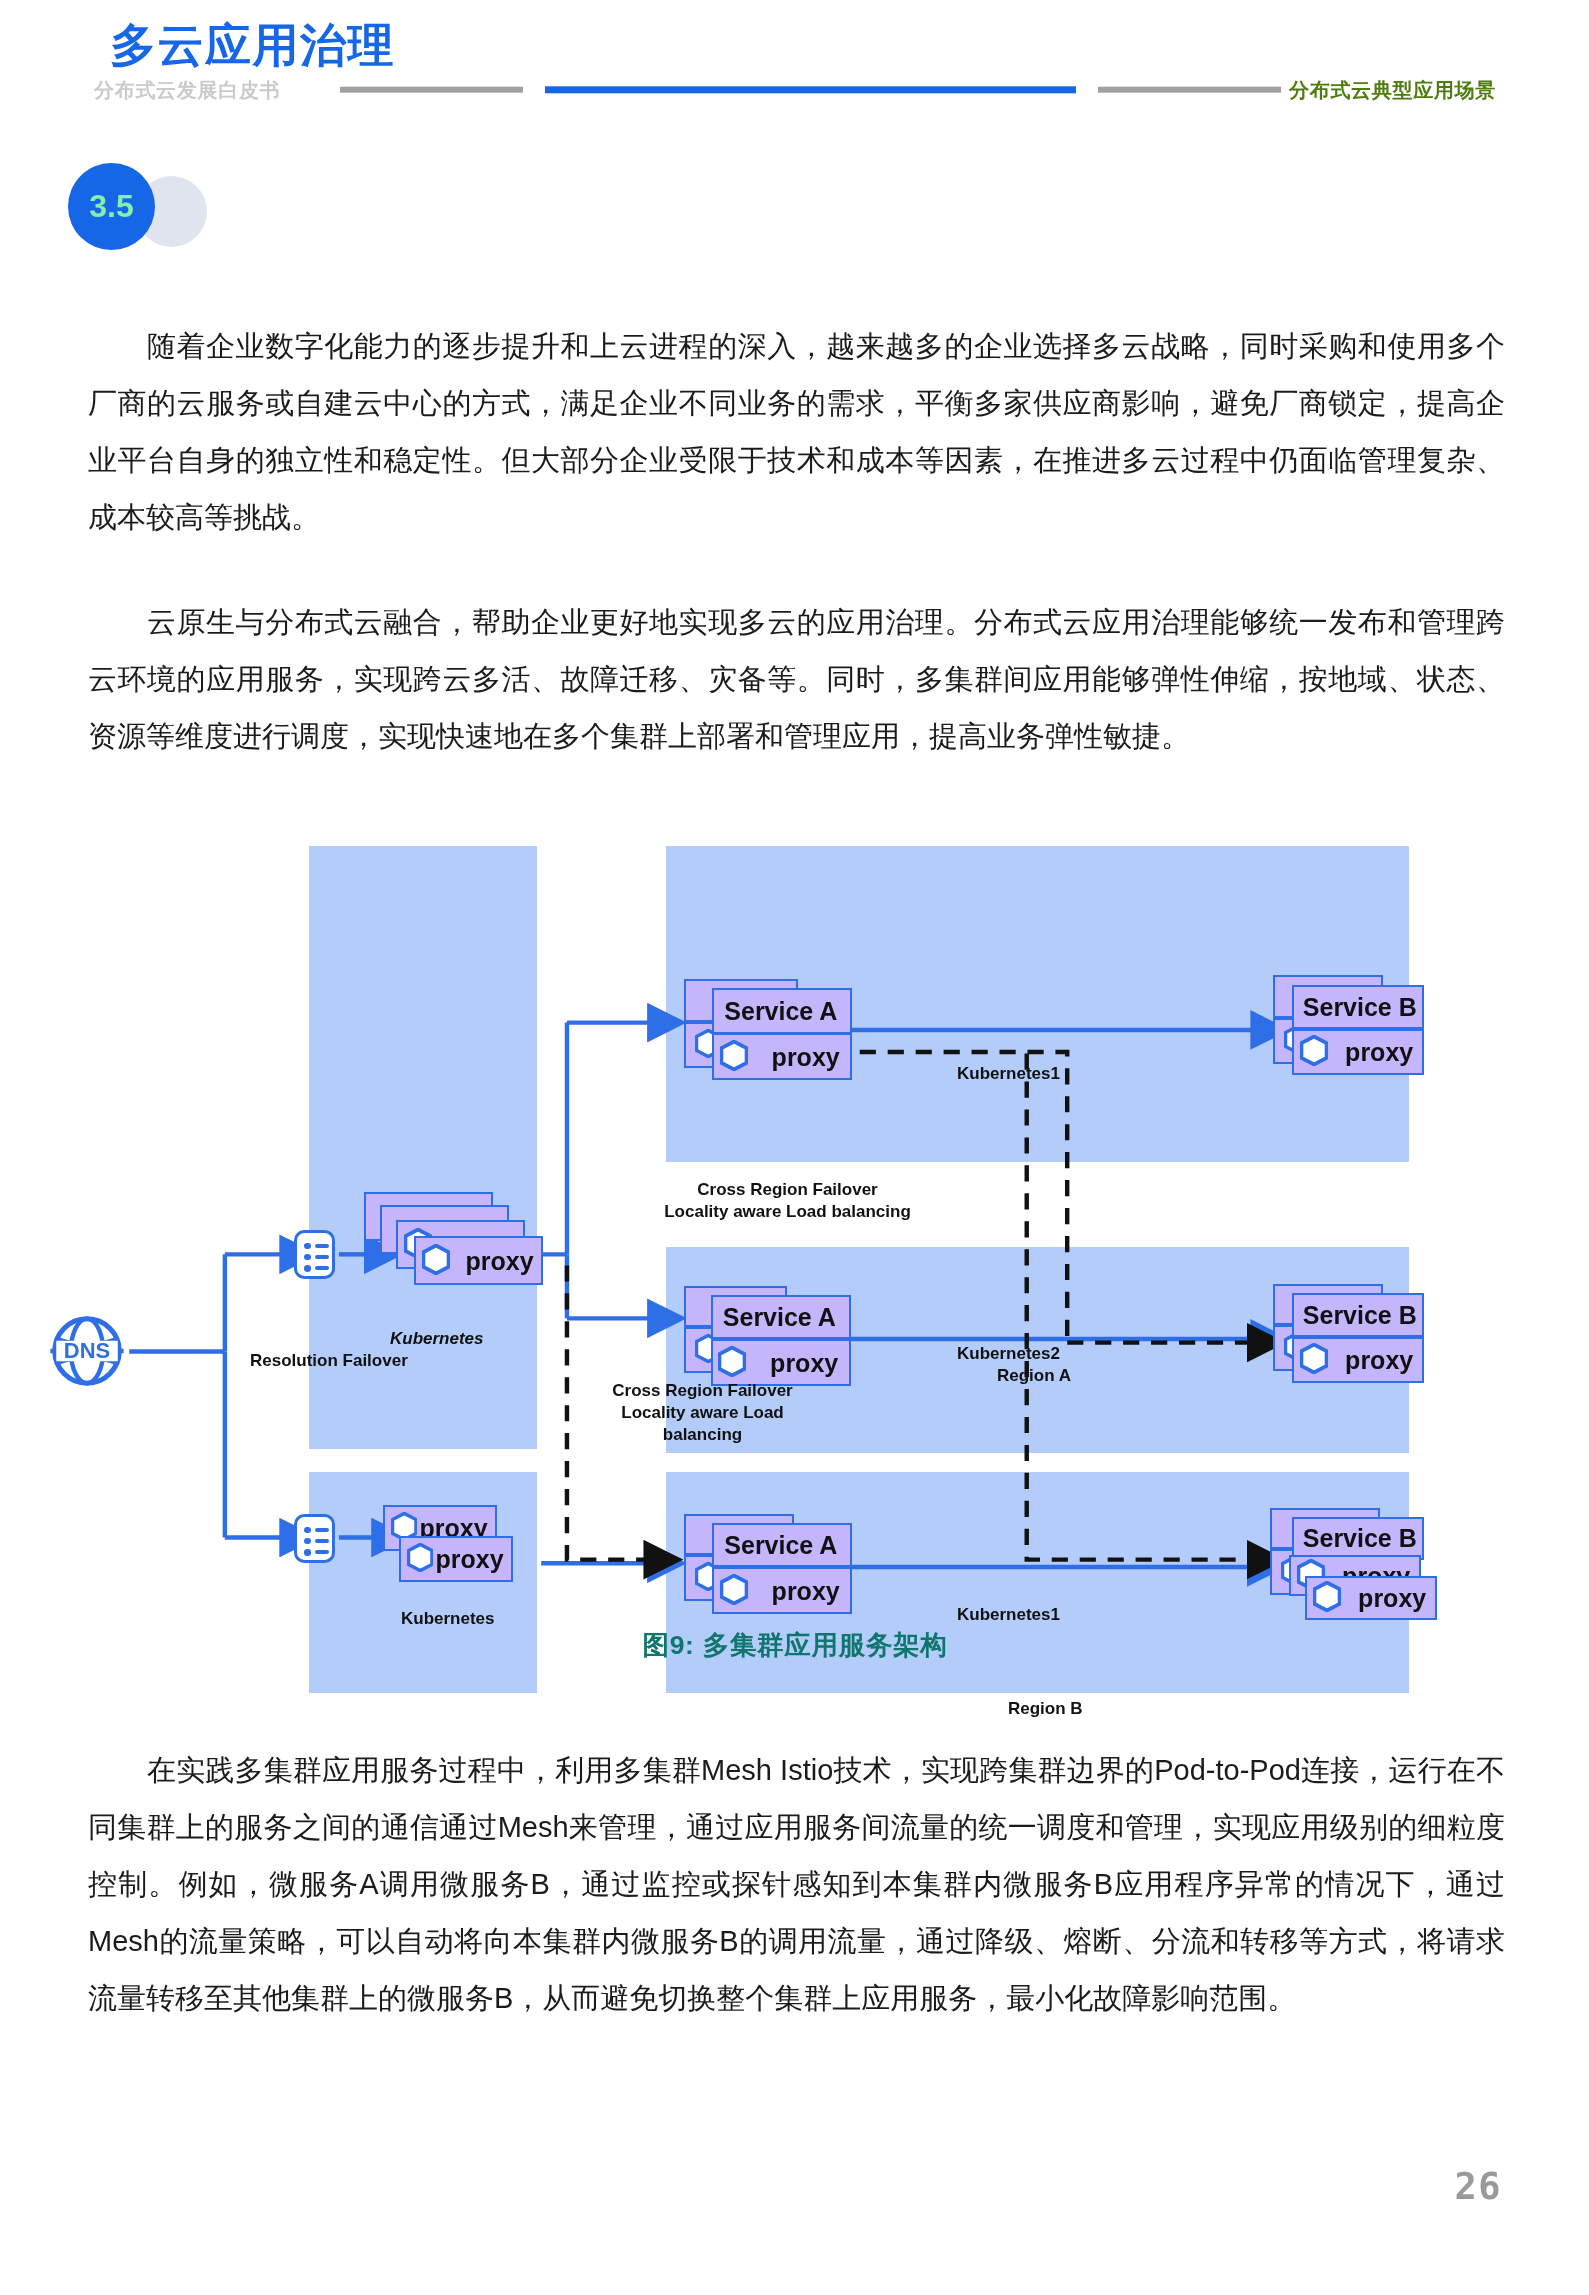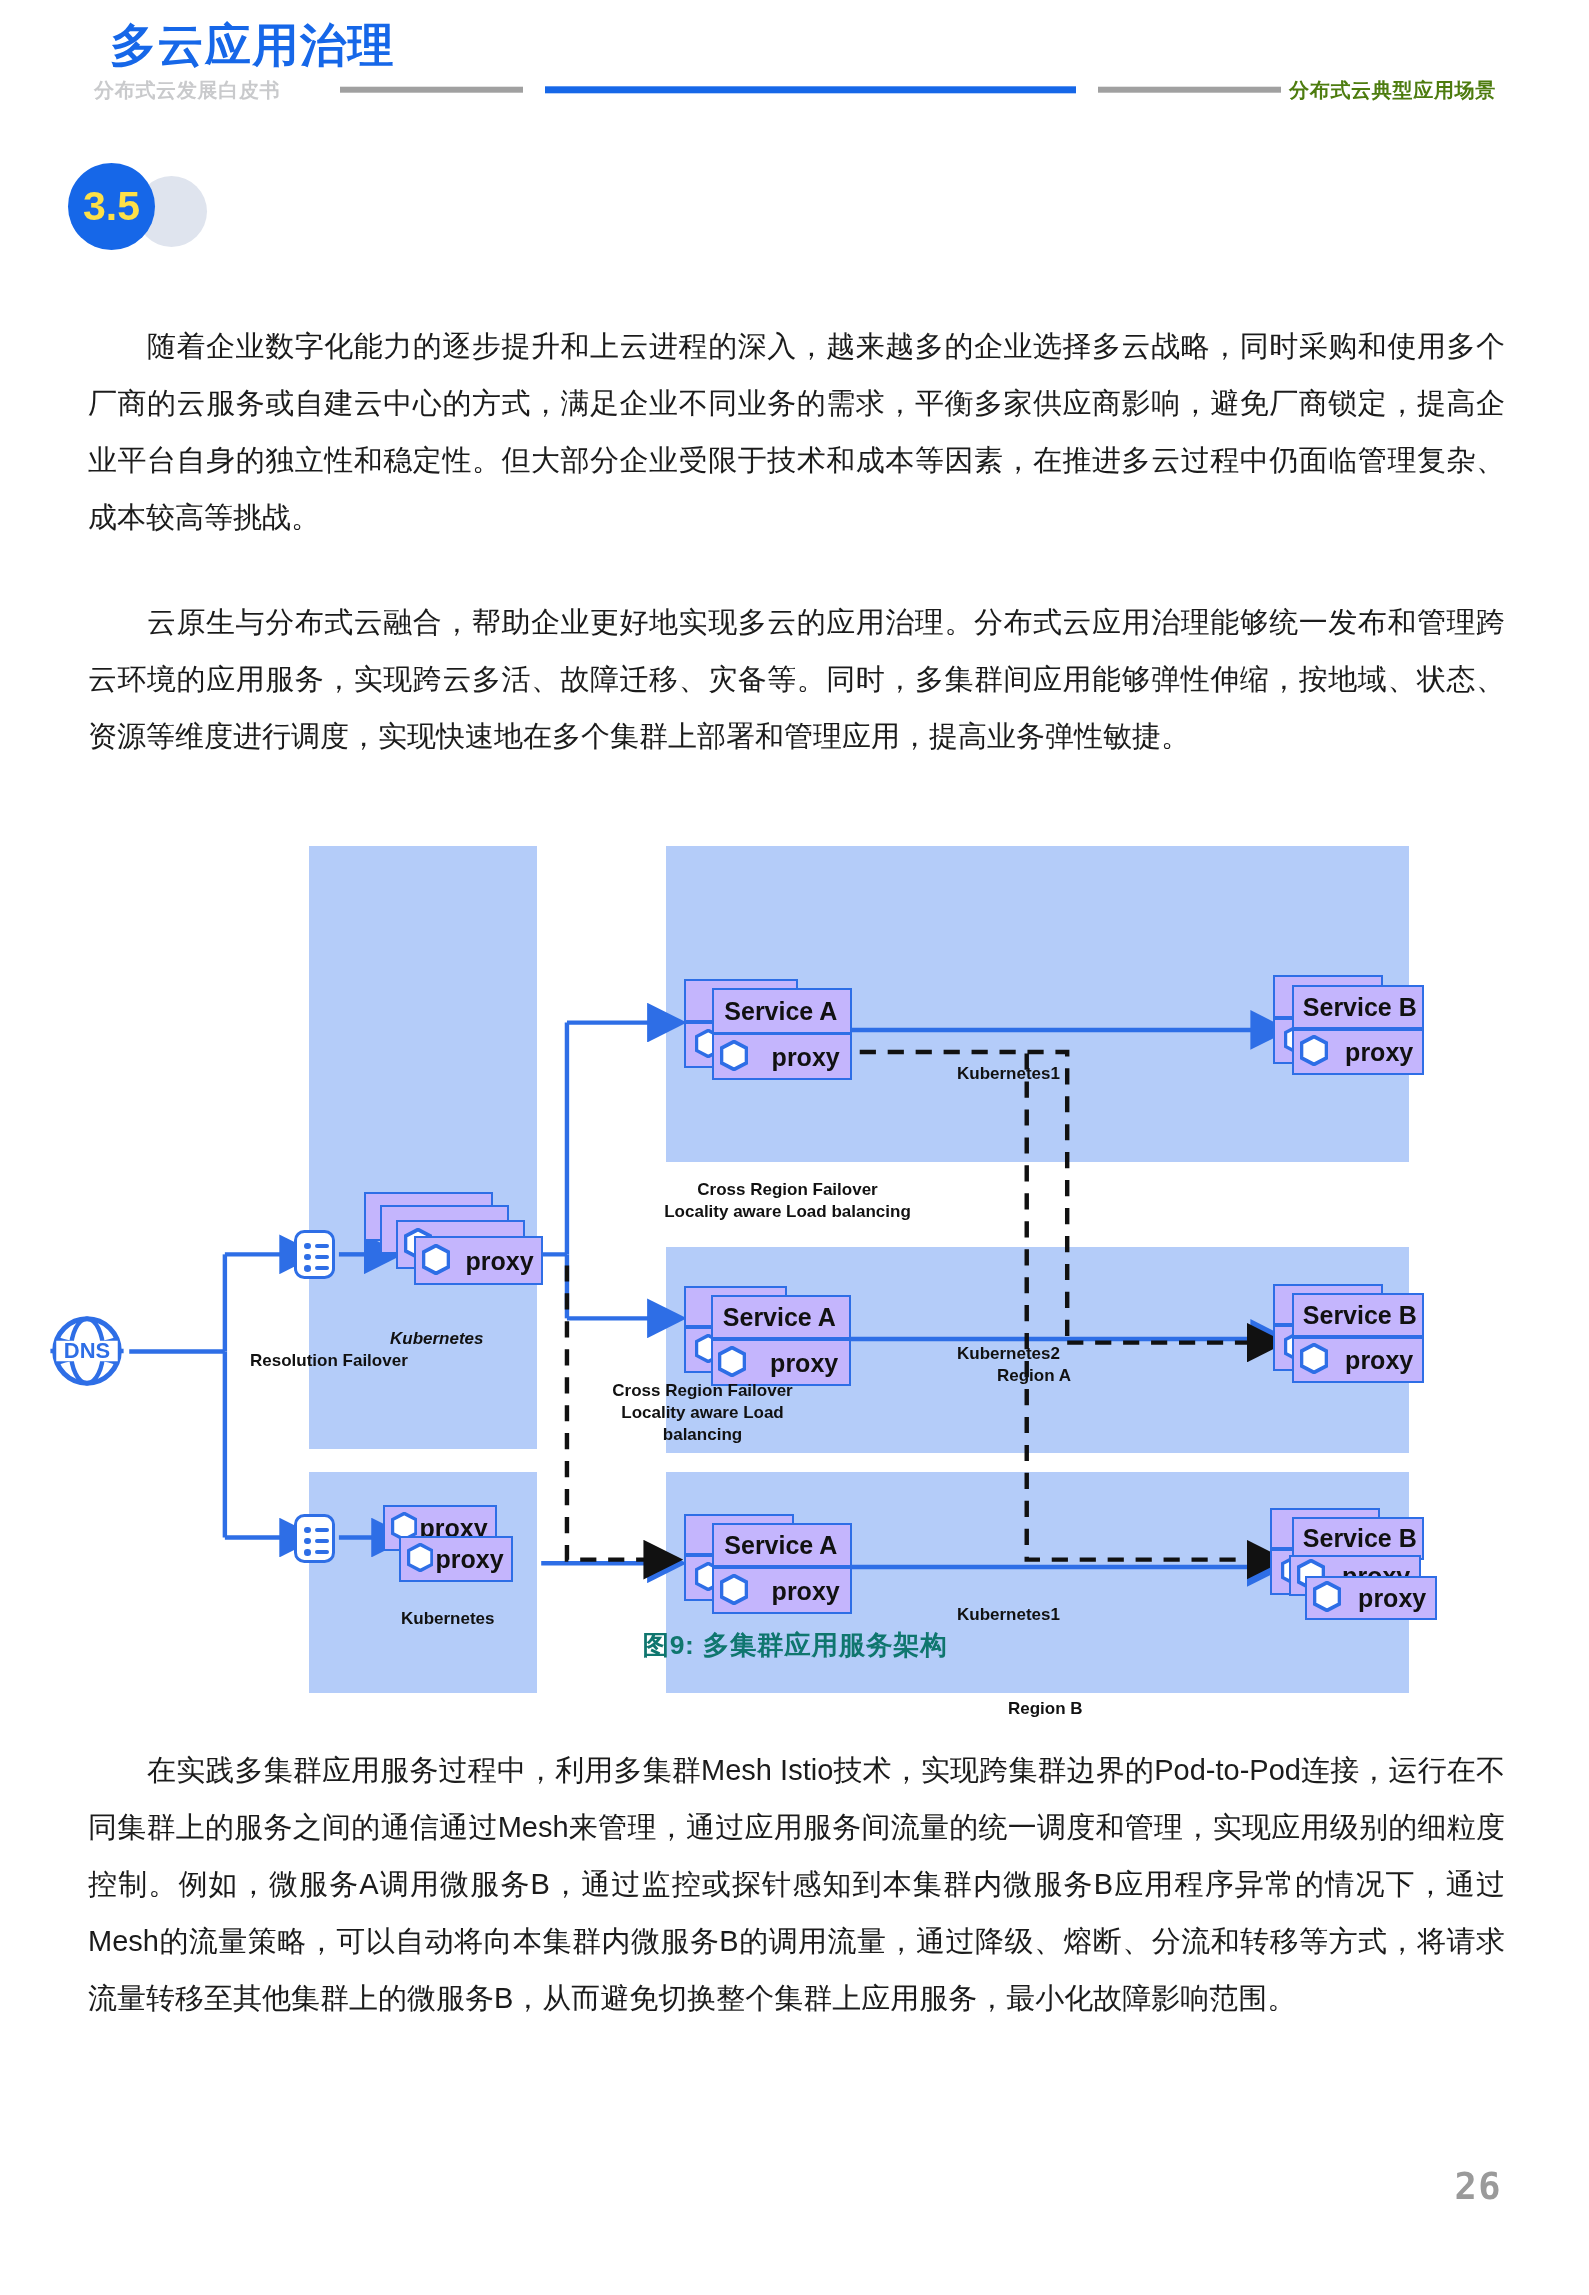--- a/index.html
+++ b/index.html
@@ -24,22 +24,22 @@
   .rule-blue{position:absolute;left:545px;top:50%;transform:translateY(-50%);
        width:531px;height:7.4px;background:#1667e8;}
   .rule-grey-r{position:absolute;left:1098px;top:50%;transform:translateY(-50%);
        width:183px;height:6.6px;background:#a0a0a0;}
 
   
   .sec{position:absolute;left:68px;top:163px;height:87px;}
   .sec-ghost{position:absolute;left:68px;top:13.2px;width:71px;height:71px;
        border-radius:50%;background:#dfe4ee;}
   .sec-badge{position:absolute;left:0;top:0;width:87px;height:87px;border-radius:50%;
-       background:#1667e8;color:#fde047;display:flex;align-items:center;justify-content:center;
-       font-size:41px;font-weight:700;letter-spacing:0px;}
+       background:#1667e8;color:#86efac;display:flex;align-items:center;justify-content:center;
+       font-size:32px;font-weight:700;letter-spacing:0px;}
   .sec-title{position:absolute;left:110px;top:14.7px;font-size:46px;font-weight:700;
        color:#1667e8;letter-spacing:1.5px;white-space:nowrap;}
 
   
   .para{position:absolute;left:88px;width:1417px;
         font-size:29px;line-height:57px;color:#1b1b1b;text-align:justify;
         text-justify:inter-character;text-indent:59px;}
   #p1{top:289px;}
   #p2{top:565px;}
   #p3{top:1713px;}

